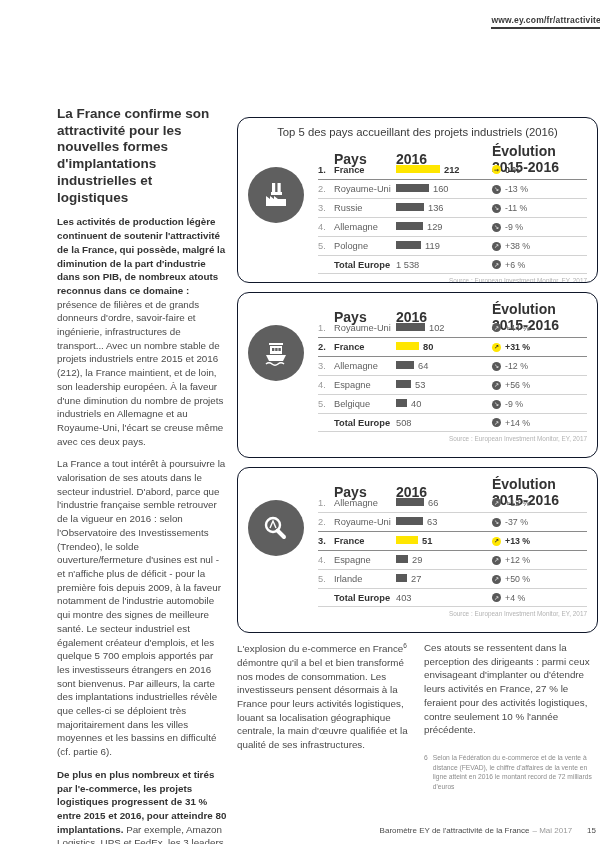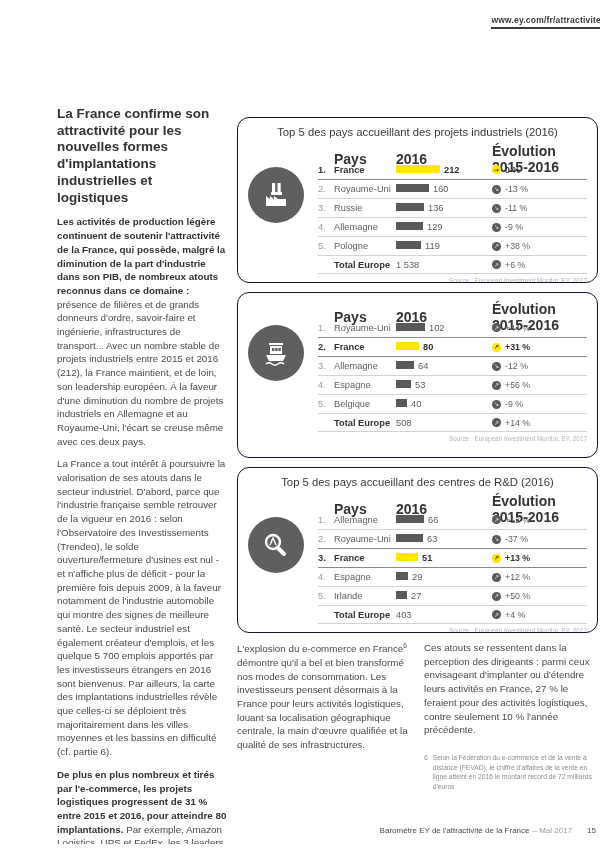--- a/index.html
+++ b/index.html
@@ -269,21 +269,20 @@
       <span class="evo-circle">↗</span>
       <span>+14 %</span>
     </div>
   </div>
             </div>
         <div class="panel-source">Source : European Investment Monitor, EY, 2017</div>
       </div>
     </div>
   </div>
       <div class="panel">
-    <div class="panel-title">Top 5 des pays accueillant des centres de R&amp;D (2016)</div>
     <div class="panel-body">
       <div class="icon-circle">
 
         <svg viewBox="0 0 32 32">
           <circle cx="13" cy="13" r="7" stroke="#fff" stroke-width="2.4" fill="none"></circle>
           <path d="M17.5 18.5 L24 25" stroke="#fff" stroke-width="4" stroke-linecap="round"></path>
           <path d="M10 16 L13 9 L16 16" stroke="#fff" stroke-width="1.4" fill="none"></path>
         </svg>
       </div>
       <div class="ptable">

